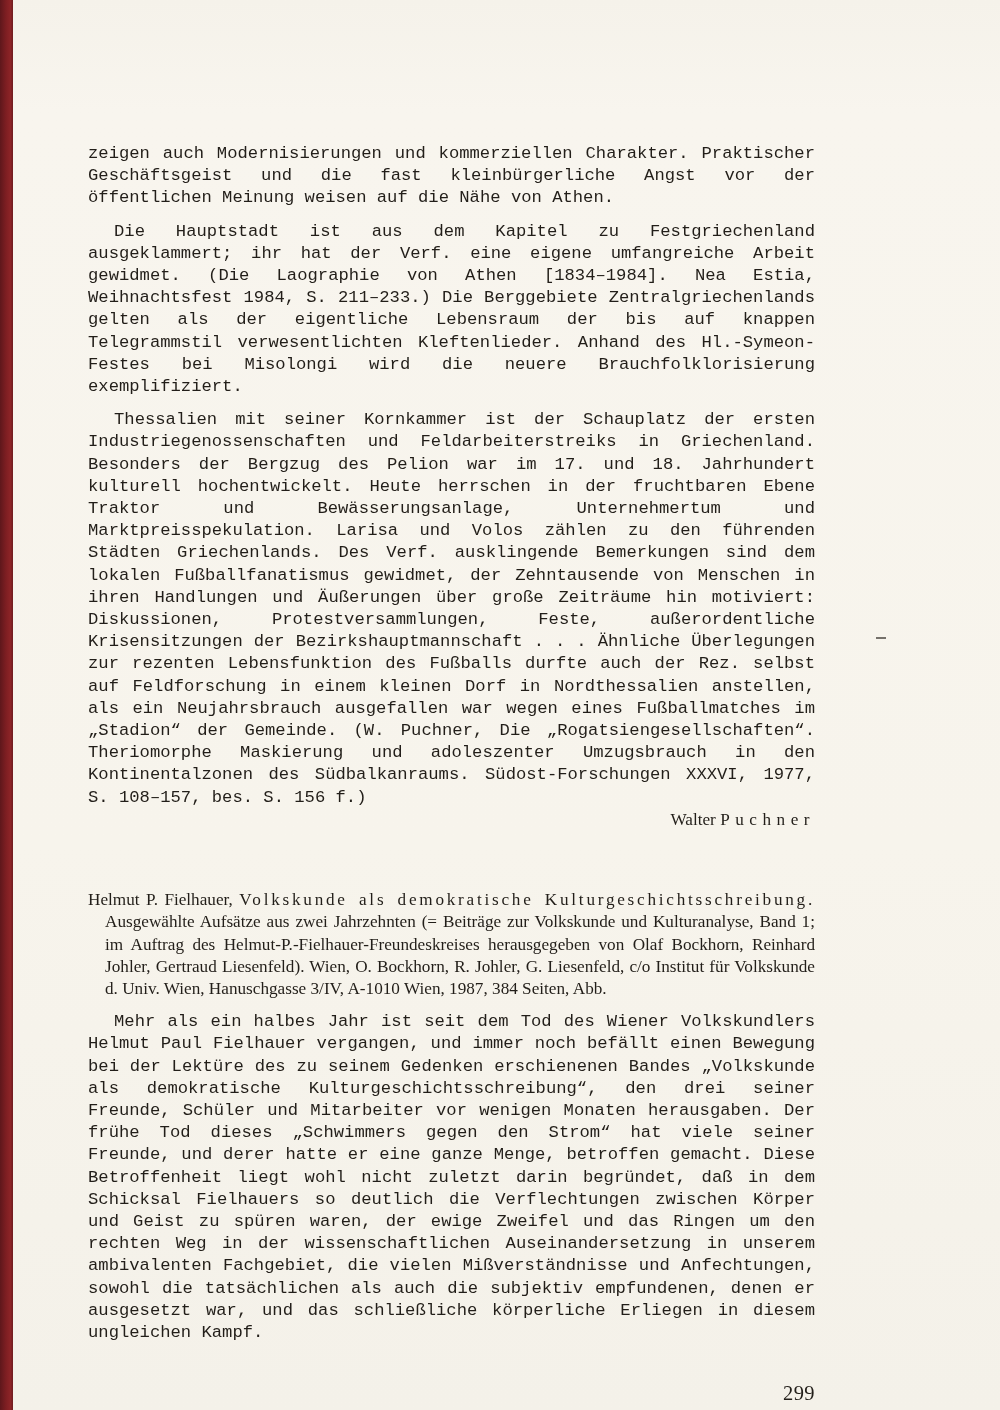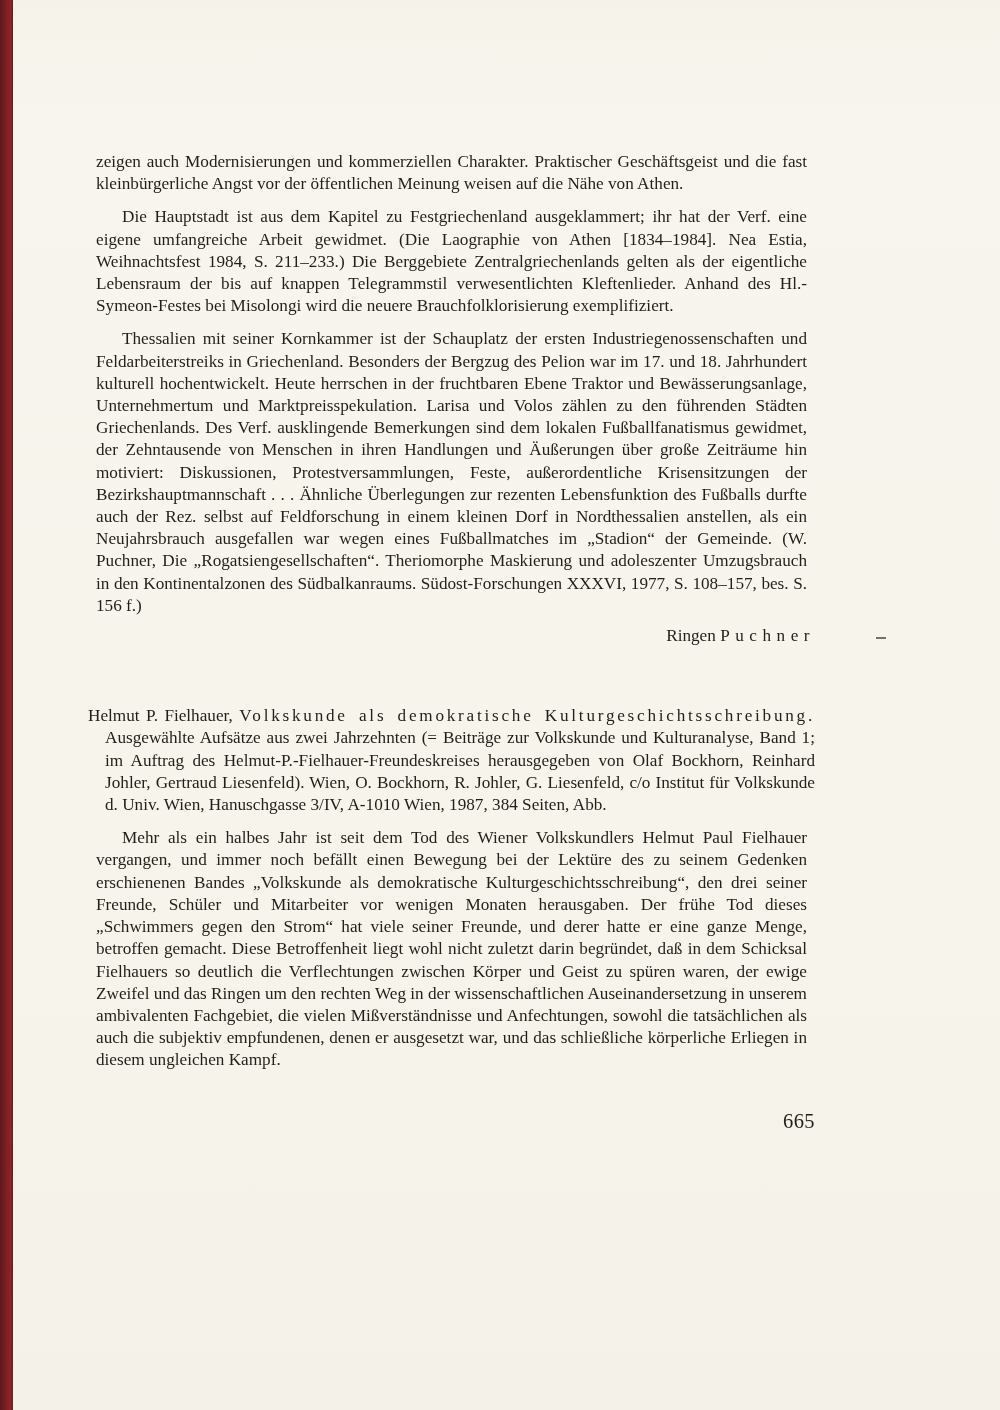--- a/index.html
+++ b/index.html
@@ -26,22 +26,23 @@
     left: 88px;
     top: 143px;
     width: 727px;
     color: #221e19;
     font-size: 17.2px;
     line-height: 22.2px;
     text-align: justify;
     hyphens: auto;
   }
   p.para {
-    margin: 8px;
+    margin: 0;
     text-indent: 26px;
+    font-family: Liberation Mono, monospace;
   }
   p.para + p.para,
   .signature + .para,
   .biblio + p.para {
     margin-top: 11px;
   }
   p.para.no-indent {
     text-indent: 0;
   }
   .signature {
@@ -89,21 +90,21 @@
 <div class="margin-mark"></div>
 
 <main class="page-content">
 
   <p class="para no-indent">zeigen auch Modernisierungen und kommerziellen Charakter. Praktischer Geschäftsgeist und die fast kleinbürgerliche Angst vor der öffentlichen Meinung weisen auf die Nähe von Athen.</p>
 
   <p class="para">Die Hauptstadt ist aus dem Kapitel zu Festgriechenland ausgeklammert; ihr hat der Verf. eine eigene umfangreiche Arbeit gewidmet. (Die Laographie von Athen [1834–1984]. Nea Estia, Weihnachtsfest 1984, S. 211–233.) Die Berggebiete Zentralgriechenlands gelten als der eigentliche Lebensraum der bis auf knappen Telegrammstil verwesentlichten Kleftenlieder. Anhand des Hl.-Symeon-Festes bei Misolongi wird die neuere Brauchfolklorisierung exemplifiziert.</p>
 
   <p class="para">Thessalien mit seiner Kornkammer ist der Schauplatz der ersten Industriegenossenschaften und Feldarbeiterstreiks in Griechenland. Besonders der Bergzug des Pelion war im 17. und 18. Jahrhundert kulturell hochentwickelt. Heute herrschen in der fruchtbaren Ebene Traktor und Bewässerungsanlage, Unternehmertum und Marktpreisspekulation. Larisa und Volos zählen zu den führenden Städten Griechenlands. Des Verf. ausklingende Bemerkungen sind dem lokalen Fußballfanatismus gewidmet, der Zehntausende von Menschen in ihren Handlungen und Äußerungen über große Zeiträume hin motiviert: Diskussionen, Protestversammlungen, Feste, außerordentliche Krisensitzungen der Bezirkshauptmannschaft . . . Ähnliche Überlegungen zur rezenten Lebensfunktion des Fußballs durfte auch der Rez. selbst auf Feldforschung in einem kleinen Dorf in Nordthessalien anstellen, als ein Neujahrsbrauch ausgefallen war wegen eines Fußballmatches im „Stadion“ der Gemeinde. (W. Puchner, Die „Rogatsiengesellschaften“. Theriomorphe Maskierung und adoleszenter Umzugsbrauch in den Kontinentalzonen des Südbalkanraums. Südost-Forschungen XXXVI, 1977, S. 108–157, bes. S. 156 f.)</p>
 
-  <p class="signature"><span>Ringen</span>&nbsp;<span class="spaced-name">Puchner</span></p>
+  <p class="signature"><span>Walter</span>&nbsp;<span class="spaced-name">Puchner</span></p>
 
   <div class="biblio"><span class="author">Helmut P. Fielhauer,</span> <span class="spaced-title">Volkskunde als demokratische Kulturgeschichtsschreibung.</span> <span>Ausgewählte Aufsätze aus zwei Jahrzehnten (= Beiträge zur Volkskunde und Kulturanalyse, Band 1; im Auftrag des Helmut-P.-Fielhauer-Freundeskreises herausgegeben von Olaf Bockhorn, Reinhard Johler, Gertraud Liesenfeld). Wien, O. Bockhorn, R. Johler, G. Liesenfeld, c/o Institut für Volkskunde d. Univ. Wien, Hanuschgasse 3/IV, A-1010 Wien, 1987, 384 Seiten, Abb.</span></div>
 
   <p class="para">Mehr als ein halbes Jahr ist seit dem Tod des Wiener Volkskundlers Helmut Paul Fielhauer vergangen, und immer noch befällt einen Bewegung bei der Lektüre des zu seinem Gedenken erschienenen Bandes „Volkskunde als demokratische Kulturgeschichtsschreibung“, den drei seiner Freunde, Schüler und Mitarbeiter vor wenigen Monaten herausgaben. Der frühe Tod dieses „Schwimmers gegen den Strom“ hat viele seiner Freunde, und derer hatte er eine ganze Menge, betroffen gemacht. Diese Betroffenheit liegt wohl nicht zuletzt darin begründet, daß in dem Schicksal Fielhauers so deutlich die Verflechtungen zwischen Körper und Geist zu spüren waren, der ewige Zweifel und das Ringen um den rechten Weg in der wissenschaftlichen Auseinandersetzung in unserem ambivalenten Fachgebiet, die vielen Mißverständnisse und Anfechtungen, sowohl die tatsächlichen als auch die subjektiv empfundenen, denen er ausgesetzt war, und das schließliche körperliche Erliegen in diesem ungleichen Kampf.</p>
 
-  <div class="page-number">665</div>
+  <div class="page-number">299</div>
 
 </main>
 
 </body></html>

